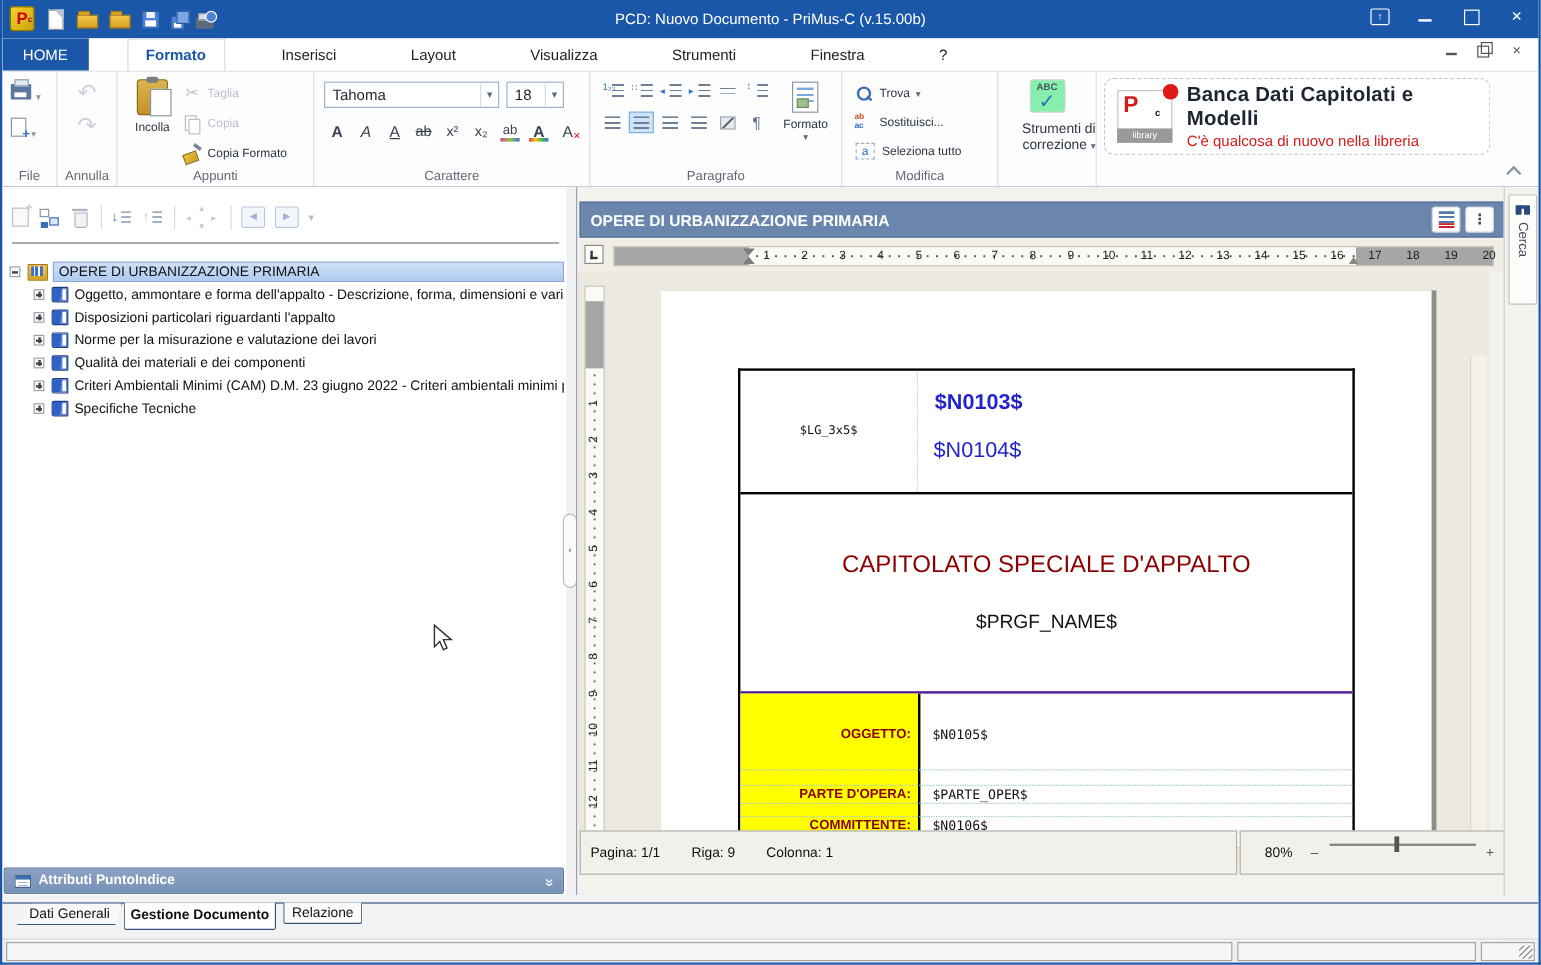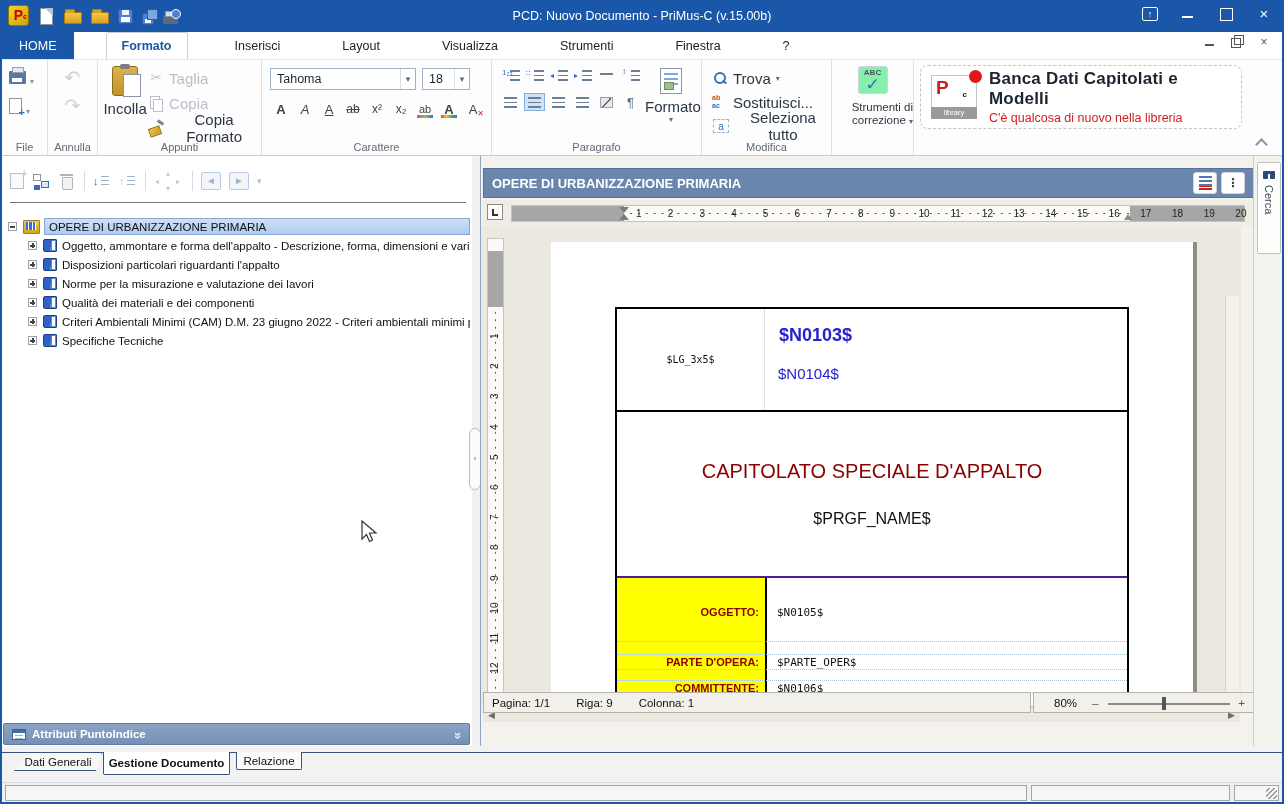--- a/index.html
+++ b/index.html
@@ -42,21 +42,21 @@
   .mdictl{position:absolute;right:12px;top:36px;display:flex;gap:15px;color:#555;}
   .mc{width:12px;height:12px;position:relative;font-size:12px;}
   .mc-min::before{content:"";position:absolute;left:1px;bottom:2px;width:9px;height:2px;background:#555;}
   .mc-restore::before{content:"";position:absolute;left:0;bottom:0;width:8px;height:8px;border:1.4px solid #555;background:#fff;}
   .mc-restore::after{content:"";position:absolute;left:3px;bottom:3px;width:8px;height:8px;border:1.4px solid #555;}
   .mc-close{line-height:12px;text-align:center;}
   
   .ribbon{position:absolute;left:0;top:59px;width:1280px;height:97px;background:#fdfdfe;border-top:1px solid #e2e5ea;border-bottom:1px solid #c5cbd4;display:flex;}
   .rgroup{position:relative;border-right:1px solid #dcdfe5;height:100%;flex:0 0 auto;}
   .glabel{position:absolute;bottom:2px;left:0;right:0;text-align:center;font-size:11px;color:#606a76;}
-  .rbtn-label{font-size:15px;color:#2b3643;text-align:center;}
+  .rbtn-label{font-size:10px;color:#2b3643;text-align:center;}
   .disabled, .disabled *{color:#b9bfc8!important;}
   
   .g-file{width:46px;}
   .g-file .stack{display:flex;flex-direction:column;gap:10px;padding:10px 0 0 7px;}
   .mini-print{display:inline-block;width:17px;height:13px;background:#5b77a0;border-radius:1px;position:relative;}
   .mini-print::before{content:"";position:absolute;left:3px;top:-4px;width:10px;height:4px;background:#e5eaf1;border:1px solid #90a0b5;}
   .mini-print::after{content:"";position:absolute;left:3px;bottom:2px;width:10px;height:4px;background:#fff;}
   .mini-page{display:inline-block;width:13px;height:16px;background:#fff;border:1px solid #8a96a5;position:relative;}
   .mini-page::after{content:"+";position:absolute;right:-4px;bottom:-5px;color:#2e6fd0;font-weight:bold;font-size:11px;}
   .cdd{color:#8b95a3;font-size:8px;margin-left:4px;}
@@ -214,34 +214,34 @@
   .vr-dots{position:absolute;left:0;right:0;top:68px;bottom:0;
      background-image:radial-gradient(circle,#555 0.8px,transparent 1px);background-size:100% 7.5px;background-position:center 2px;}
   .vnums{position:absolute;left:0;top:82px;width:100%;}
   .vnum{display:block;height:30.2px;line-height:30.2px;text-align:center;font-size:10px;color:#222;transform:rotate(-90deg);}
   .page{position:absolute;left:70px;top:16px;width:642px;height:464px;background:#fff;box-shadow:4px 0 0 #8f8d86;}
   .dtable{position:absolute;left:64px;top:65px;width:514px;height:399px;border:2px solid #000;border-bottom:none;}
   .trow1{position:relative;height:103px;border-bottom:2px solid #000;display:flex;}
   .tcell-lg{width:148px;border-right:1px dotted #a8cdd4;display:flex;align-items:center;justify-content:center;font-size:10px;color:#111;font-family:"DejaVu Sans Mono","Liberation Mono",monospace;}
   .tcell-n{flex:1;position:relative;}
   .n0103{position:absolute;left:14px;top:16px;font-size:18px;font-weight:bold;color:#2323cd;}
-  .n0104{position:absolute;left:13px;top:56px;font-size:15px;color:#2323cd;}
+  .n0104{position:absolute;left:13px;top:56px;font-size:18px;color:#2323cd;}
   .trow2{position:relative;height:166px;border-bottom:2px solid #4c1d95;}
   .captitle{position:absolute;left:0;right:0;top:48px;text-align:center;font-size:20px;color:#8b0000;}
   .prgf{position:absolute;left:0;right:0;top:98px;text-align:center;font-size:16px;color:#111;}
   .trow3{position:relative;height:128px;}
   .ycol{position:absolute;left:0;top:0;bottom:0;width:150px;background:#ffff00;border-right:2px solid #000;}
   .ylabel{position:absolute;width:142px;text-align:right;font-size:11px;font-weight:bold;color:#8b0000;}
   .yval{position:absolute;left:160px;font-size:11px;color:#111;font-family:"DejaVu Sans Mono","Liberation Mono",monospace;}
   .wline{position:absolute;left:0;right:0;height:0;border-top:1.5px dotted #a4c8cf;}
   
   .vscroll{position:absolute;right:2px;top:70px;width:14px;height:480px;background:#f3f1ea;border-left:1px solid #d8d4ca;}
   .hscroll{position:absolute;left:2px;top:550px;width:757px;height:16px;background:#ece8e0;border-top:1px solid #cbc7bd;display:flex;align-items:center;justify-content:space-between;padding:0 5px;}
   .sarr{font-size:9px;color:#6b6b66;}
-  .docstatus{position:absolute;left:2px;top:536px;width:771px;height:21px;display:flex;gap:2px;font-size:11.5px;color:#111;}
+  .docstatus{position:absolute;left:2px;top:536px;width:771px;height:37px;display:flex;gap:2px;font-size:11.5px;color:#111;}
   .ds-left{flex:1;background:#f2f0ea;border:1px solid #b5b1a8;display:flex;align-items:center;gap:26px;padding-left:8px;}
   .ds-right{width:221px;background:#f2f0ea;border:1px solid #b5b1a8;position:relative;display:flex;align-items:center;}
   .ds-zoom{margin-left:20px;}
   .zminus{position:absolute;left:58px;color:#555;}
   .ztrack{position:absolute;left:74px;width:122px;top:10px;height:1.5px;background:#8a8a84;}
   .zthumb{position:absolute;left:128px;top:4px;width:4px;height:13px;background:#555;}
   .zplus{position:absolute;right:8px;color:#555;}
   
   .dock{position:absolute;right:0;top:156px;width:29px;height:626px;background:#f4f2ec;border-left:1px solid #c9ccd4;}
   .cercatab{position:absolute;left:3px;top:6px;width:24px;height:92px;background:#fdfdfb;border:1px solid #c4c0b6;border-radius:2px;display:flex;flex-direction:column;align-items:center;padding-top:8px;gap:6px;}

